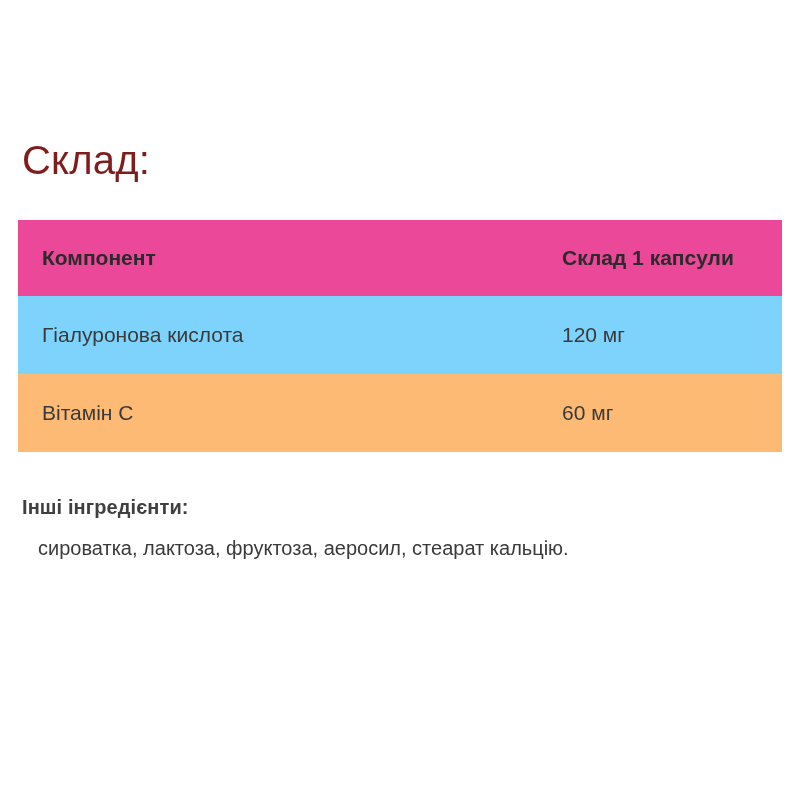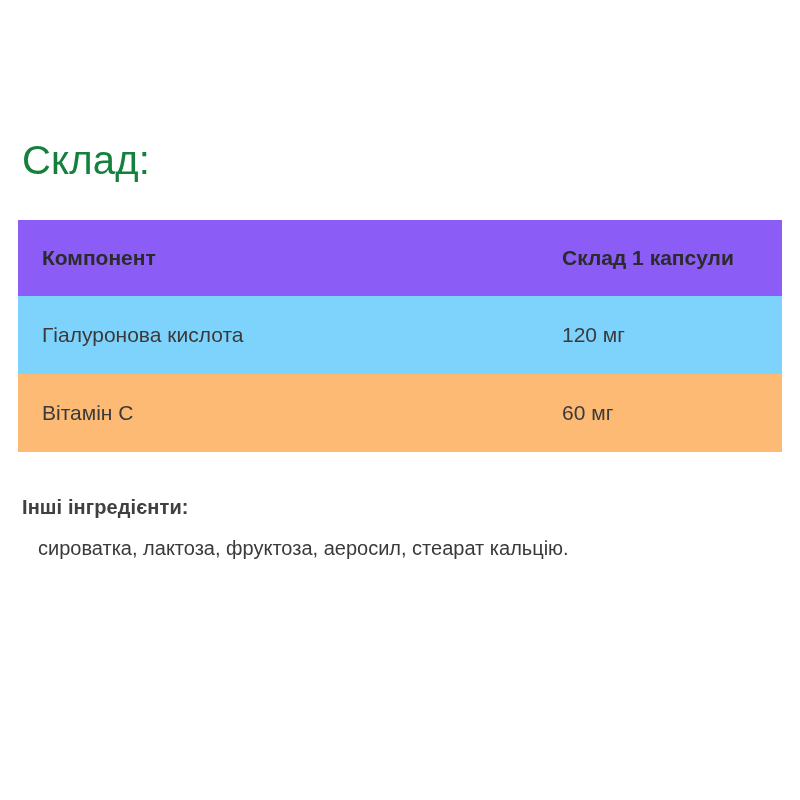--- a/index.html
+++ b/index.html
@@ -17,42 +17,42 @@
   .page {
     position: relative;
     width: 800px;
     height: 800px;
     box-sizing: border-box;
     padding: 0 18px;
   }
   .title {
     font-size: 40px;
     font-weight: 400;
-    color: #15803d;
+    color: #7f1d1d;
     letter-spacing: 0.2px;
     margin: 0;
     padding-top: 138px;
     padding-left: 4px;
     line-height: 1.1;
   }
   .comp-table {
     width: 764px;
     border-collapse: collapse;
     margin-top: 38px;
     table-layout: fixed;
   }
   .comp-table th,
   .comp-table td {
     text-align: left;
     padding: 0;
     vertical-align: middle;
     font-weight: 400;
   }
   .comp-table thead tr {
-    background: #8b5cf6;
+    background: #ec4899;
   }
   .comp-table thead th {
     height: 76px;
     font-size: 21px;
     font-weight: 700;
     color: #2b2b2b;
   }
   .comp-table tbody tr {
     background: #7dd3fc;
   }

